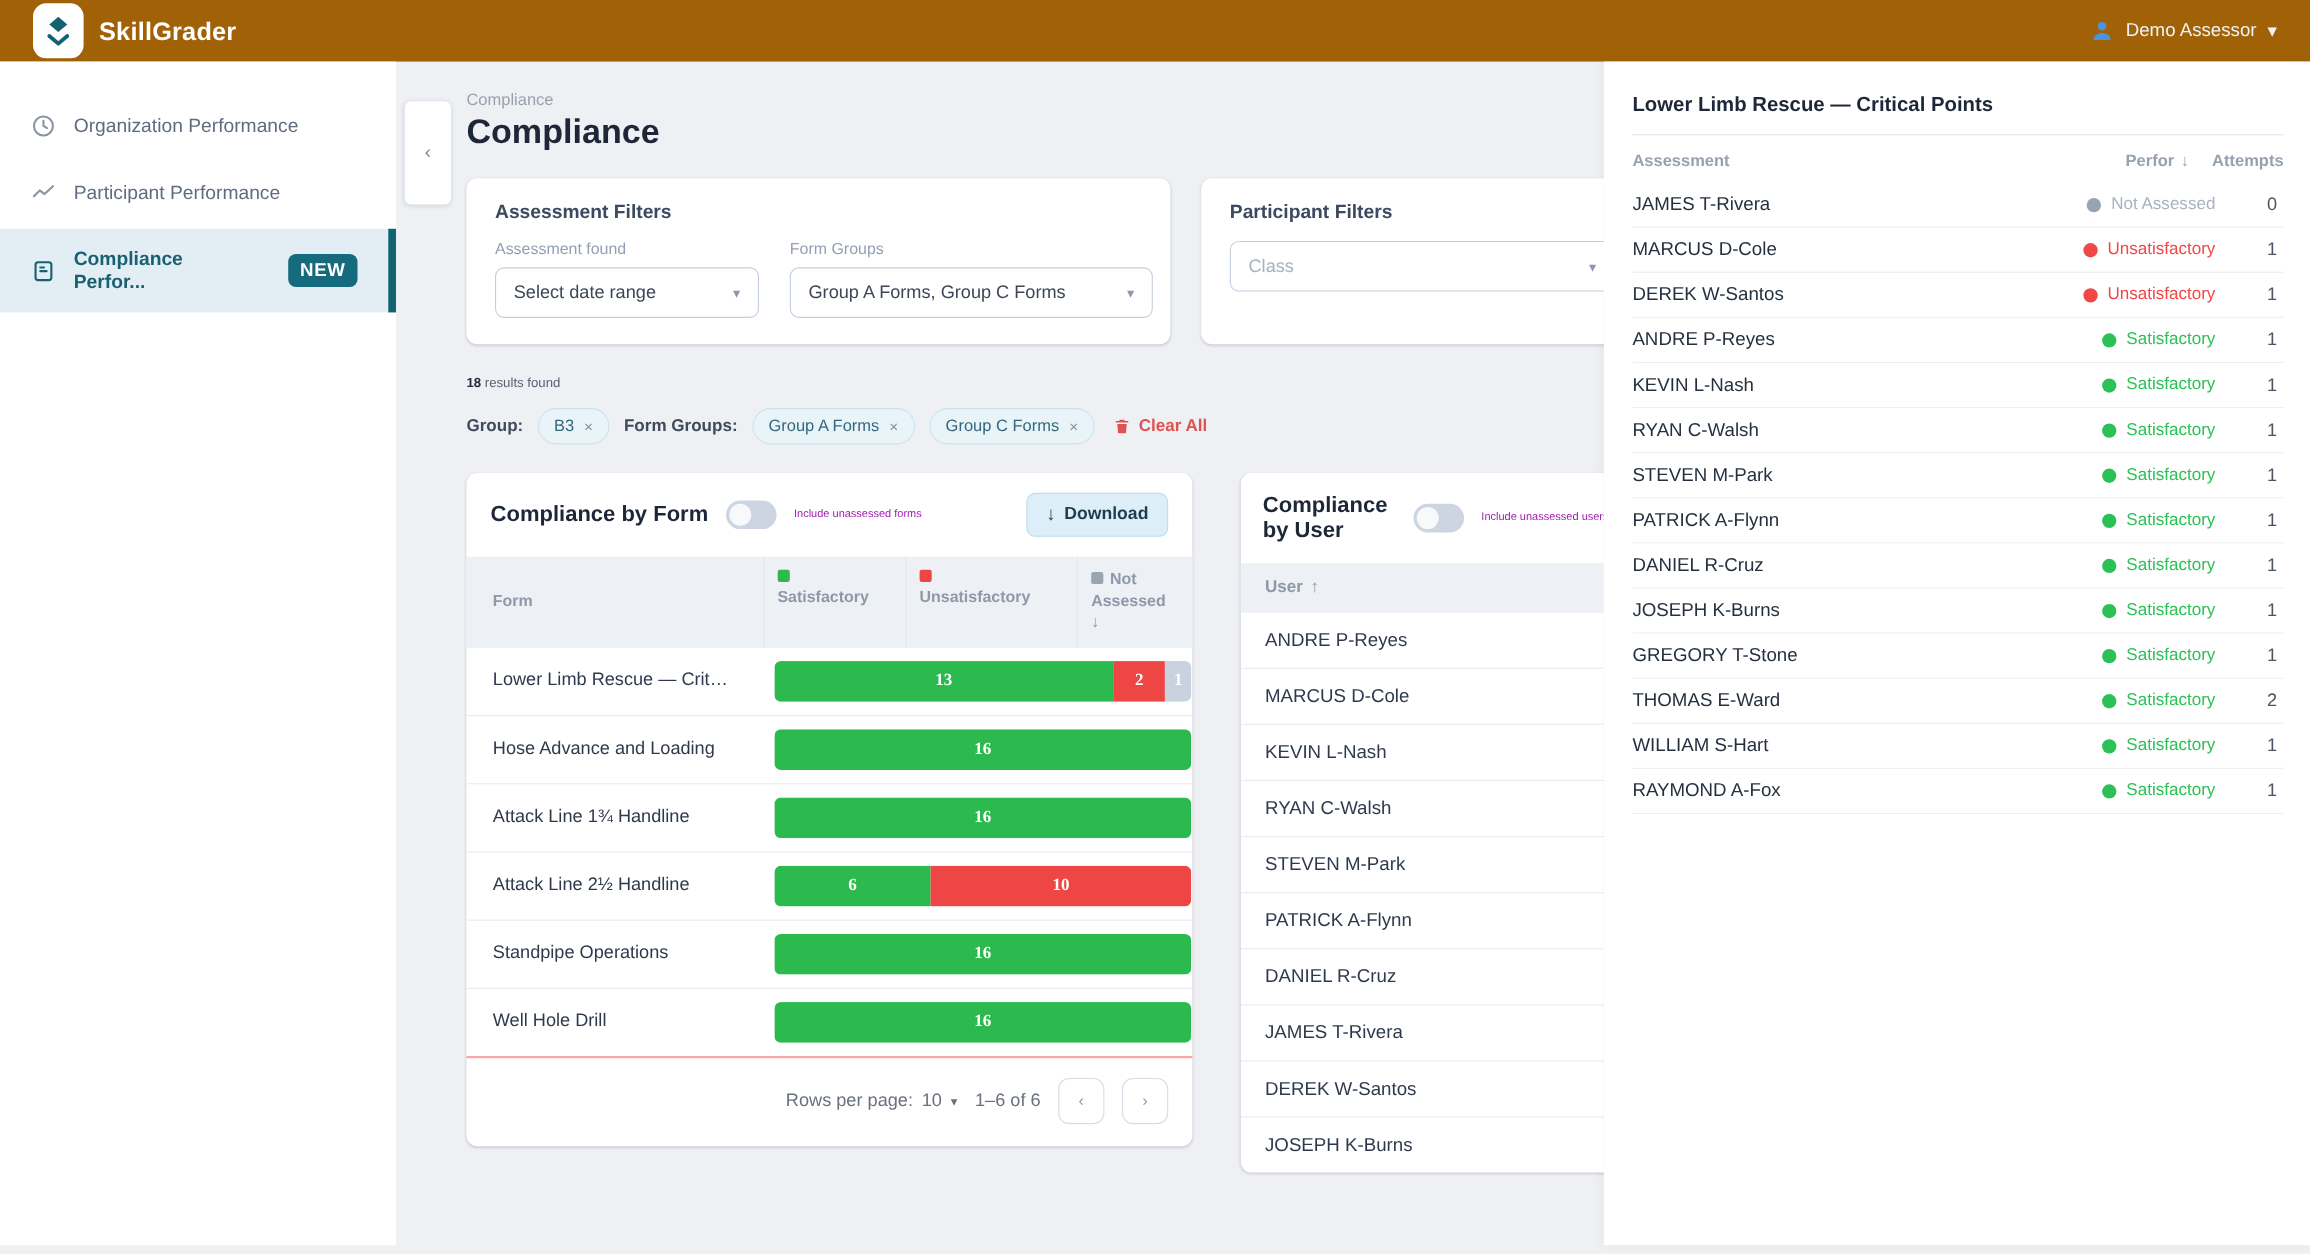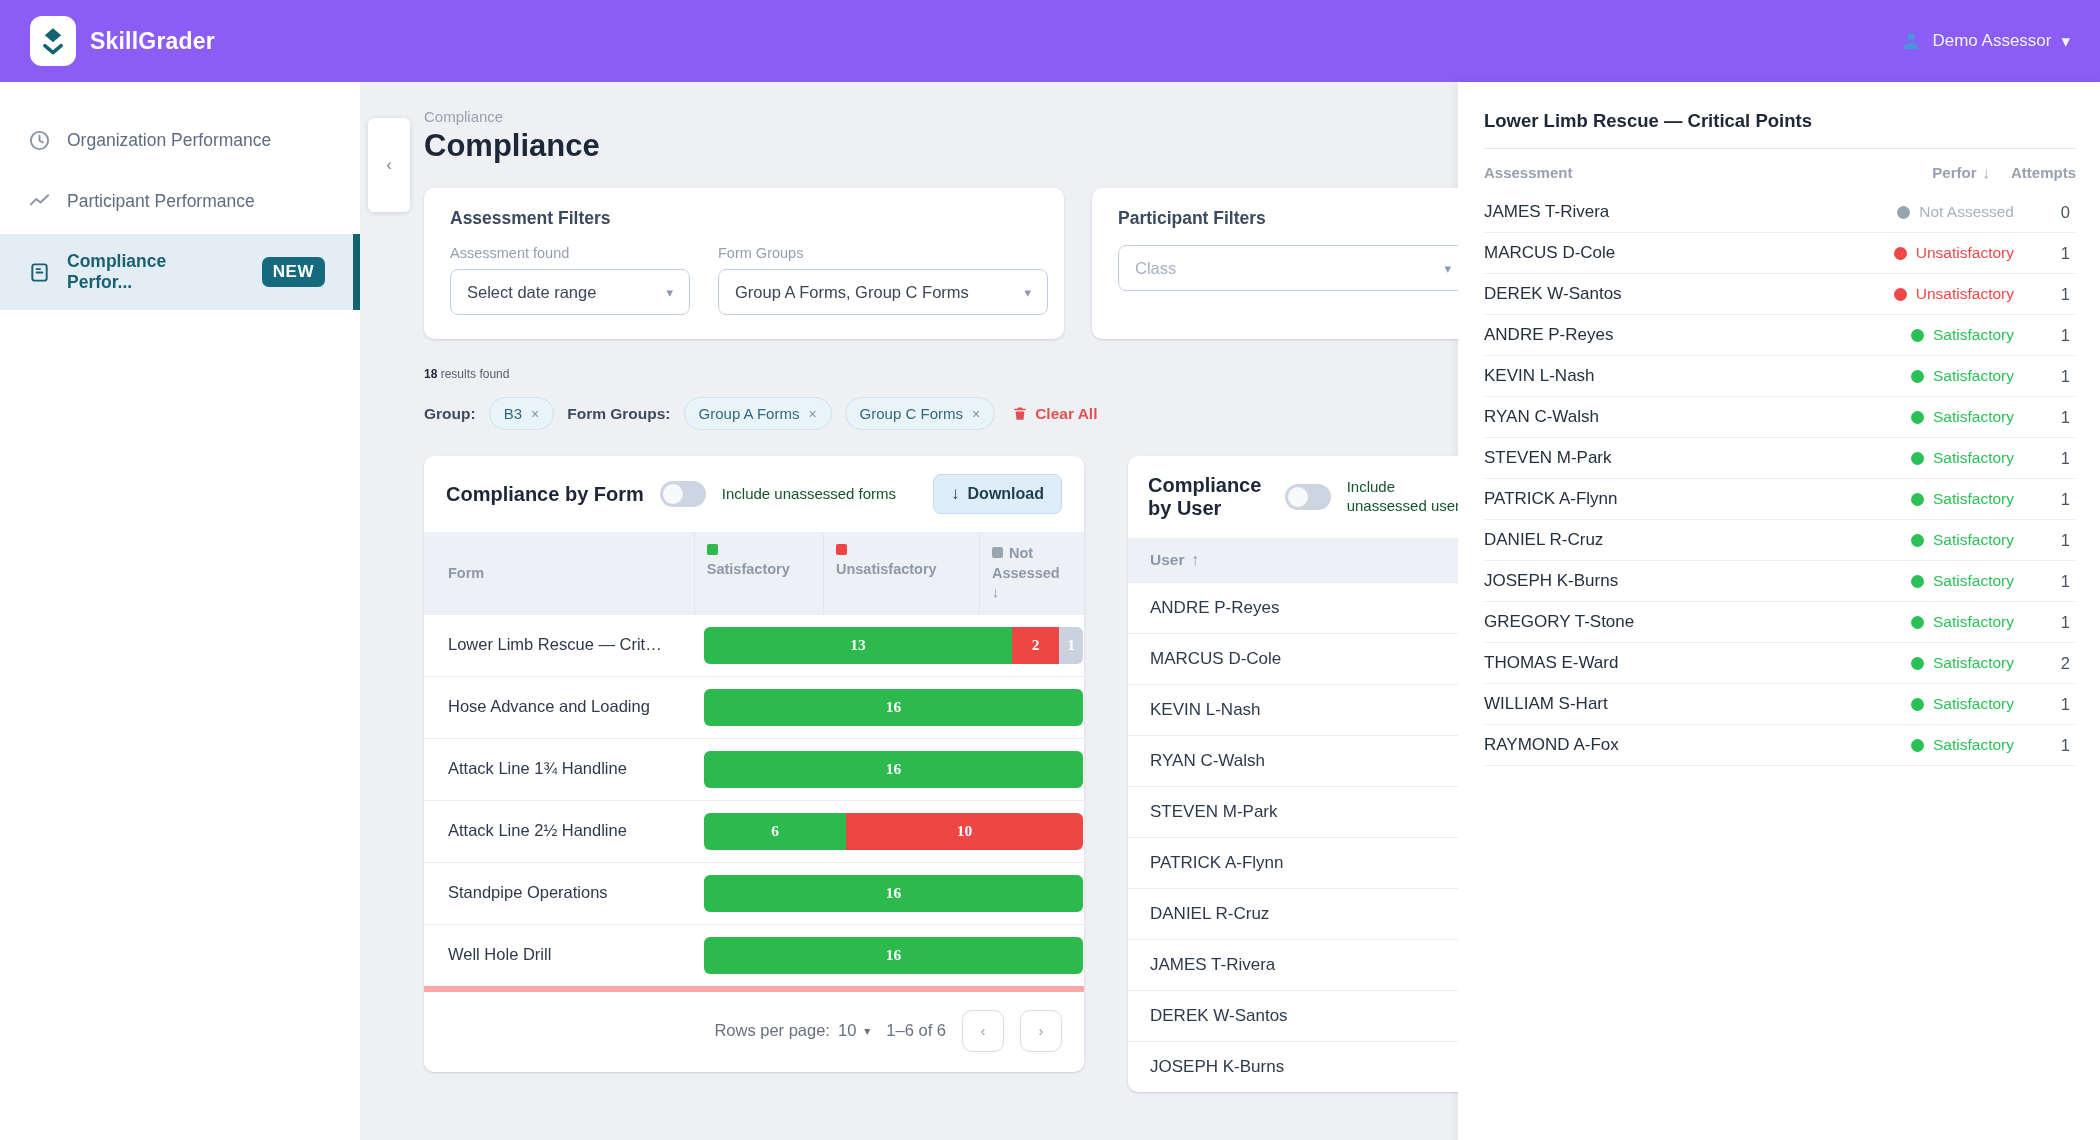--- a/index.html
+++ b/index.html
@@ -1,20 +1,20 @@
 <!DOCTYPE html>
 <html><head>
 <meta charset="utf-8">
 <style>
   * { box-sizing: border-box; margin: 0; padding: 0; }
   html,body { width: 2100px; height: 1140px; overflow: hidden;
     font-family: "Liberation Sans", sans-serif; background: #eef0f4; color:#2e3a4c; }
 
   
-  .topbar { height:82px; background:#8b5cf6; display:flex; align-items:center; padding:0 30px; }
+  .topbar { height:56px; background:#a16207; display:flex; align-items:center; padding:0 30px; }
   .logo-box { width:46px; height:50px; background:#fff; border-radius:12px; display:flex; align-items:center; justify-content:center; }
   .app-name { color:#fff; font-size:23px; font-weight:bold; margin-left:14px; letter-spacing:.2px; }
   .user-menu { margin-left:auto; display:flex; align-items:center; gap:10px; color:#eef4f5; font-size:17px; cursor:pointer; }
 
   
   .content-row { display:flex; height:1076px; }
 
   
   .sidebar { width:360px; background:#fff; padding-top:30px; flex:none; }
   .side-item { display:flex; align-items:center; gap:16px; padding:17px 28px; font-size:17.5px; color:#5f6c80; margin-bottom:4px; cursor:pointer; }
@@ -56,21 +56,21 @@
   .clear-all { display:flex; align-items:center; gap:7px; color:#e05252; font-weight:bold; font-size:15.5px; cursor:pointer; margin-left:4px; }
 
   .tables-row { display:flex; gap:44px; align-items:flex-start; }
 
   
   .form-card { width:660px; flex:none; }
   .card-head { display:flex; align-items:center; padding:18px 22px; gap:16px; }
   .card-title { font-size:20px; font-weight:bold; color:#1d2737; line-height:1.15; }
   .toggle { width:46px; height:26px; background:#ccd5e1; border-radius:13px; position:relative; flex:none; cursor:pointer; }
   .toggle .knob { position:absolute; left:3px; top:3px; width:20px; height:20px; background:#f7f9fb; border-radius:50%; }
-  .toggle-label { font-size:15px; color:#14532d; line-height:1.25; }
+  .toggle-label { font-size:10px; color:#a21caf; line-height:1.25; }
   .download-btn { margin-left:auto; background:#ddeef8; border:1px solid #bcdcee; color:#1d3c50; padding:9px 17px;
     border-radius:8px; font-size:16px; font-weight:bold; display:flex; align-items:center; gap:8px; cursor:pointer; }
   .download-btn .dl-arrow { font-size:17px; }
 
   .table-head { background:#edf0f4; display:flex; color:#8d98a9; font-size:14.5px; font-weight:bold; }
   .th { padding:12px 0 12px 12px; border-left:1px solid #e2e7ed; }
   .th-form { width:280px; padding-left:24px; border-left:none; display:flex; align-items:center; }
   .th-sat { width:134px; } .th-unsat { width:162px; } .th-na { flex:1; }
   .sq { width:11px; height:11px; border-radius:2px; display:block; margin-bottom:6px; }
   .sq.inline { display:inline-block; margin:0 6px 0 0; vertical-align:baseline; }
@@ -78,21 +78,21 @@
   .th-na .na-wrap { width:92px; line-height:1.35; }
   .sort-arrow { font-weight:bold; }
 
   .form-row { display:flex; align-items:center; border-top:1px solid #e8ecf0; padding:12px 0; cursor:pointer; }
   .form-row:first-child { border-top:none; }
   .row-label { width:280px; padding:0 18px 0 24px; font-size:16.5px; color:#2e3a4c; line-height:1.3; }
   .row-bar-cell { flex:1; padding-right:1px;font-family:Liberation Serif, serif; }
   .bar { height:37px; border-radius:6px; overflow:hidden; display:flex; width:100%; }
   .seg { display:flex; align-items:center; justify-content:center; color:#fff; font-size:15.5px; font-weight:bold; }
 
-  .pagination { display:flex; align-items:center; justify-content:flex-end; gap:16px; padding:18px 22px 20px; color:#69707e; font-size:16.5px; border-top:6px solid #fca5a5; }
+  .pagination { display:flex; align-items:center; justify-content:flex-end; gap:16px; padding:18px 22px 20px; color:#69707e; font-size:16.5px; border-top:2px solid #fca5a5; }
   .rpp { display:flex; align-items:center; gap:8px; cursor:pointer; }
   .rpp .caret { font-size:12px; color:#69707e; }
   .pg-btn { width:42px; height:42px; border:1px solid #d5dde7; border-radius:10px; background:#fff; color:#8d98a9;
     display:flex; align-items:center; justify-content:center; font-size:15px; cursor:pointer; }
 
   
   .user-card { width:364px; flex:none; }
   .user-card .card-head { padding:18px 20px; }
   .user-col-head { background:#edf0f4; padding:13px 22px; color:#8d98a9; font-weight:bold; font-size:15.5px; display:flex; gap:7px; cursor:pointer; }
   .user-row { padding:15px 22px; font-size:17px; color:#2e3a4c; border-top:1px solid #e8ecf0; cursor:pointer; }

